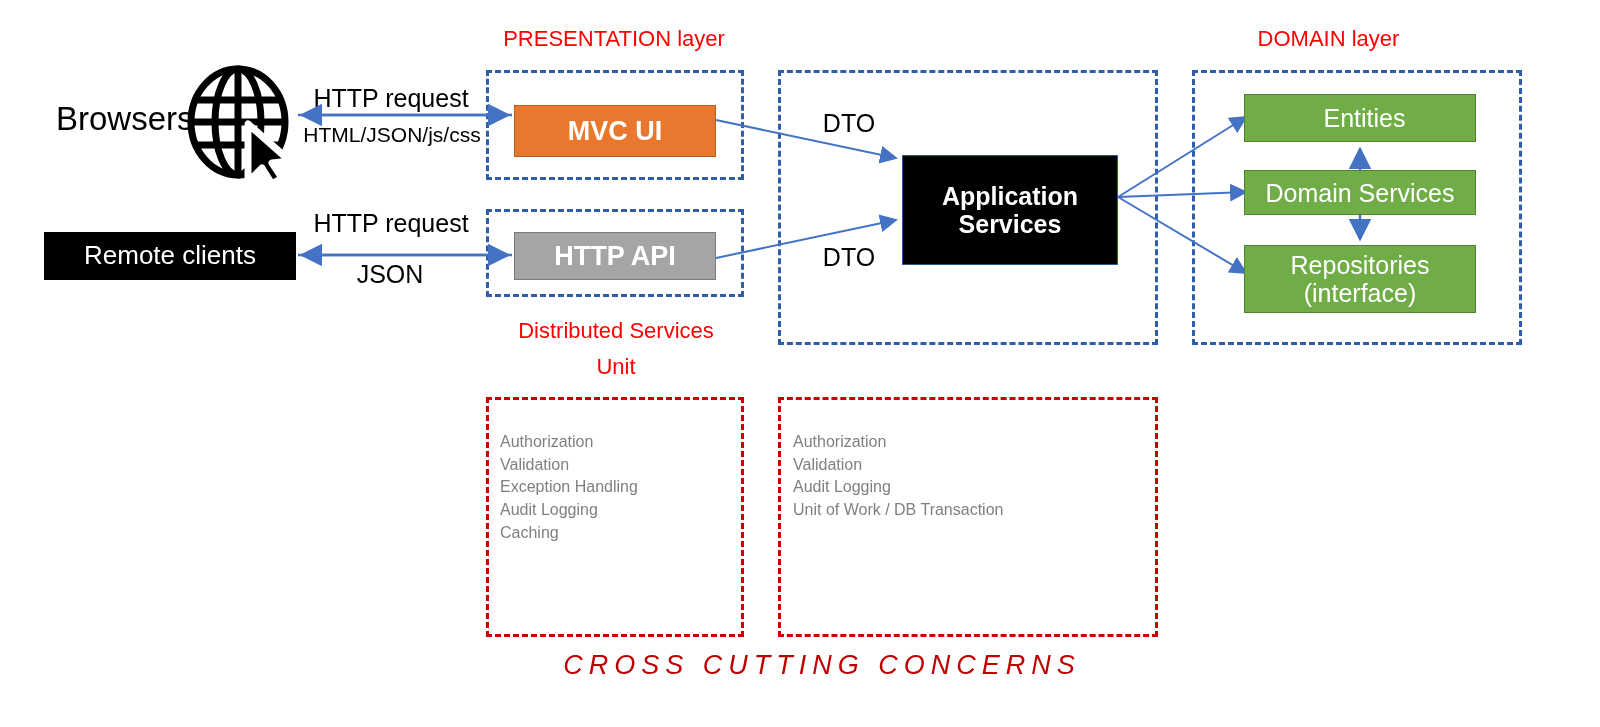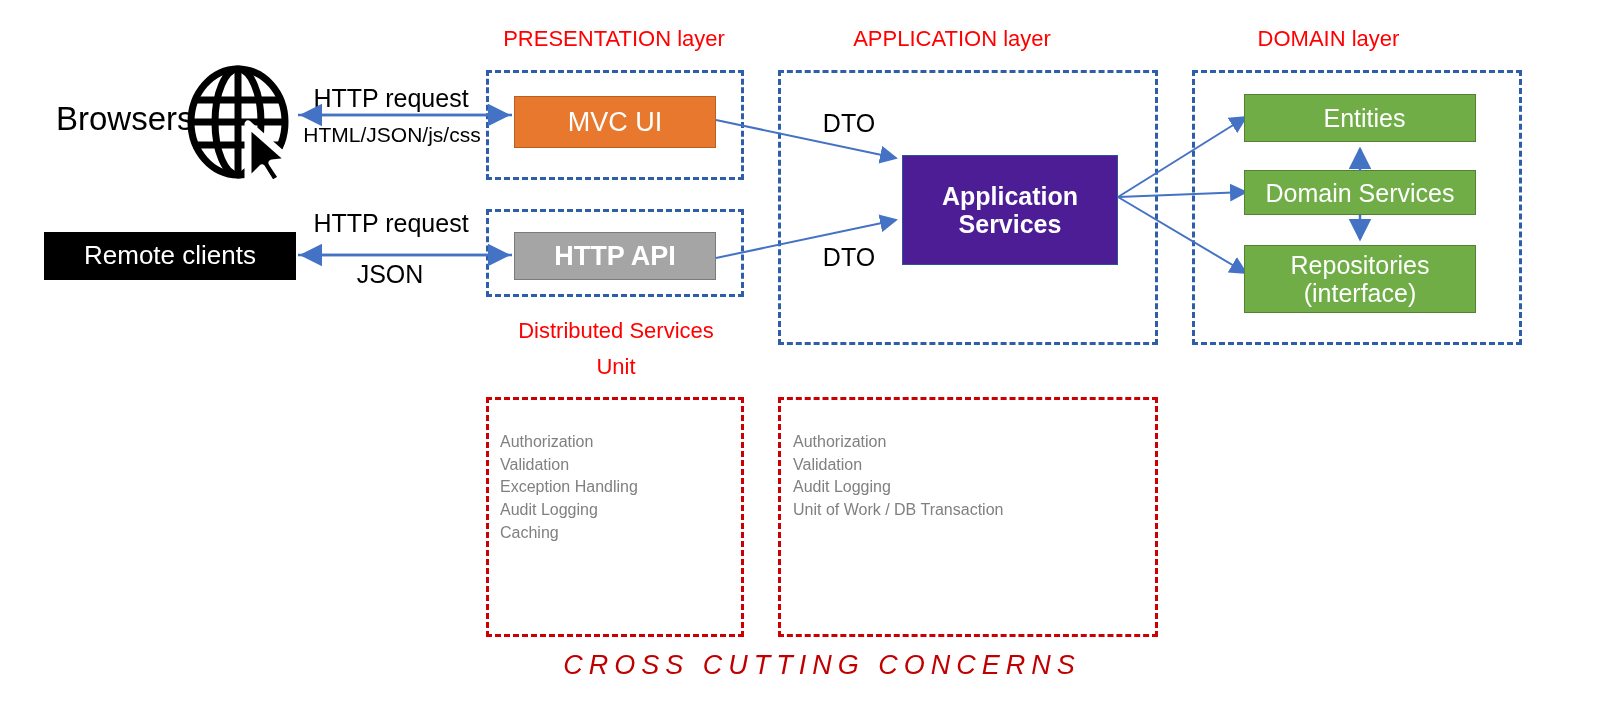--- a/index.html
+++ b/index.html
@@ -48,30 +48,31 @@
     align-items: center;
     justify-content: center;
     text-align: center;
     color: #ffffff;
     line-height: 1.12;
   }
   .node-mvc {
     background: #E8782D;
     border: 1px solid #B8601F;
     font-size: 27px;
-    font-weight: normal;
+    font-weight: bold;
+    margin-top: 9px;
   }
   .node-api {
     background: #A5A5A5;
     border: 1px solid #7A7A7A;
     font-size: 27px;
     font-weight: bold;
   }
   .node-appsvc {
-    background: #4c1d95;
+    background: #000000;
     border: 1px solid #2B559B;
     font-size: 25px;
     font-weight: bold;
   }
   .node-green {
     background: #70AD47;
     border: 1px solid #548235;
     font-size: 25px;
     font-weight: normal;
   }
@@ -121,21 +122,20 @@
 
   svg { overflow: visible; }
 </style>
 </head>
 <body>
 
 <div id="canvas">
 
   <div class="abs layer-title" style="left:486px; top:27px; width:256px;">PRESENTATION layer</div>
 
-  <div class="abs layer-title" style="left:838px; top:27px; width:228px;">APPLICATION layer</div>
 
   <div class="abs layer-title" style="left:1241px; top:27px; width:175px;">DOMAIN layer</div>
 
   <div class="abs layer-title" style="left:488px; top:319px; width:256px;">Distributed Services</div>
   <div class="abs layer-title" style="left:488px; top:355px; width:256px;">Unit</div>
 
   <div class="abs layer-box" style="left:486px; top:70px; width:258px; height:110px;"></div>
   <div class="abs layer-box" style="left:486px; top:209px; width:258px; height:88px;"></div>
   <div class="abs layer-box" style="left:778px; top:70px; width:380px; height:275px;"></div>
   <div class="abs layer-box" style="left:1192px; top:70px; width:330px; height:275px;"></div>

